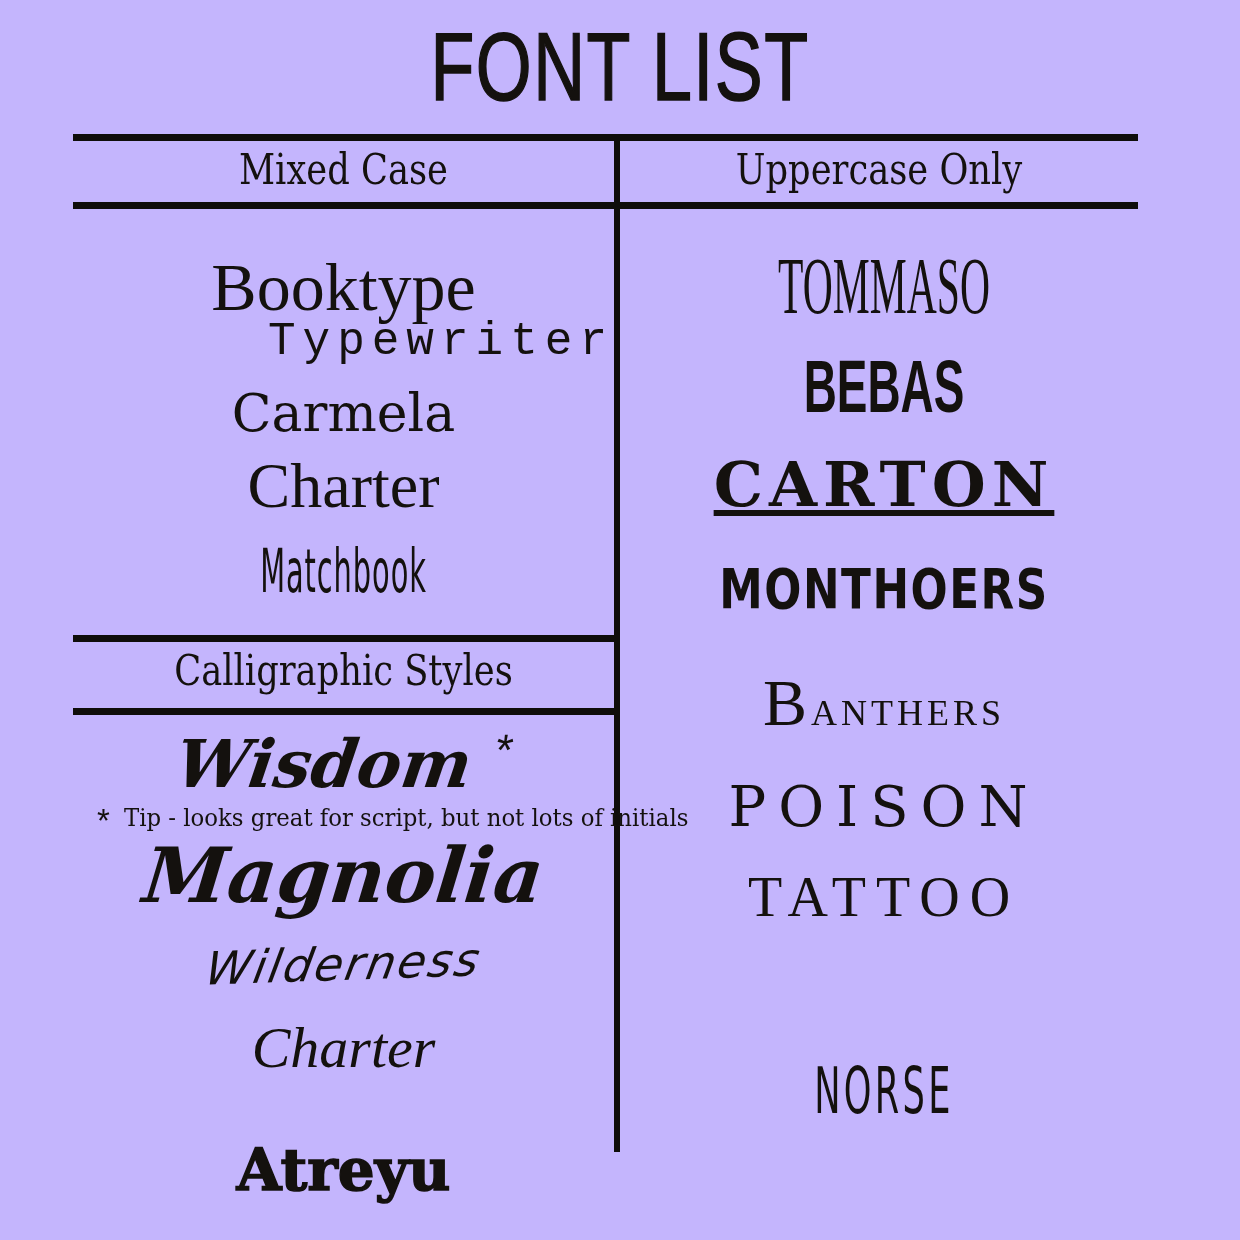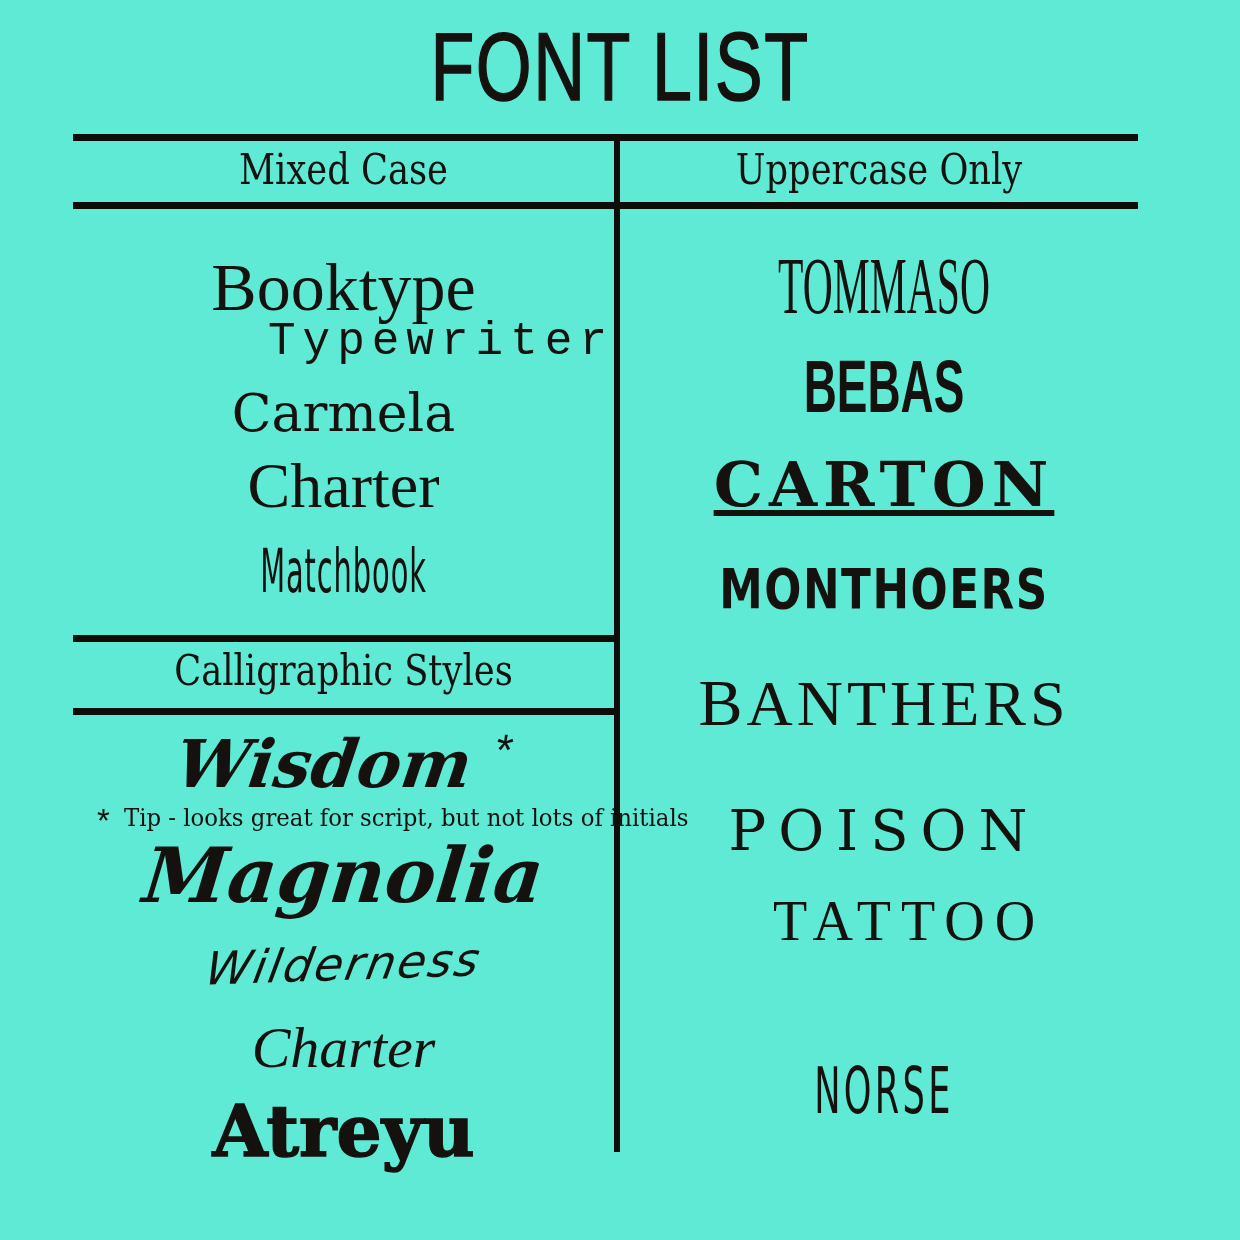--- a/index.html
+++ b/index.html
@@ -1,20 +1,20 @@
 <!DOCTYPE html>
 <html><head>
 <meta charset="utf-8">
 <style>
   html,body { margin:0; padding:0; }
   body { width:1240px; height:1240px; }
 
   .canvas {
     position:relative; width:1240px; height:1240px;
-    background:#5eead4; color:#14110e; overflow:hidden;
+    background:#c4b5fd; color:#14110e; overflow:hidden;
     font-family:"Liberation Serif", serif;
   }
 
   
   .title {
     position:absolute; top:18px; left:0; width:100%;
     margin:0; text-align:center;
     font-family:"Liberation Sans", sans-serif;
     font-weight:400; font-size:97px; line-height:1.0;
     letter-spacing:2px;
@@ -66,31 +66,31 @@
     text-align:center; white-space:nowrap;
     font-family:"DejaVu Serif", serif;
     margin-left:24px;
   }
   .tip-row .tip-star { font-size:33px; font-family:"Liberation Sans", sans-serif; vertical-align:-6px; margin-right:14px; }
   .tip-row .tip-text { font-size:24px; display:inline-block; transform:scaleX(0.95); transform-origin:left center; }
 
   .f-magnolia   { top:836px; font-family:"DejaVu Serif", serif; font-style:italic; font-weight:bold; font-size:76px; transform:skewX(-6deg); }
   .f-wilderness { top:940px; font-family:"DejaVu Sans", sans-serif; font-style:italic; font-size:46px; transform:skewX(-12deg) rotate(-2deg); letter-spacing:2px; }
   .f-belina     { top:1018px; font-family:"Liberation Serif", serif; font-style:italic; font-size:58px; }
-  .f-atreyu     { top:1094px; font-family:"DejaVu Serif", serif; font-weight:bold; font-size:71px; -webkit-text-stroke:1.5px #14110e; }
+  .f-atreyu     { top:1140px; font-family:"DejaVu Serif", serif; font-weight:bold; font-size:58px; -webkit-text-stroke:1.5px #14110e; }
 
   
   .f-tommaso    { top:244px; font-family:"Liberation Serif", serif; font-size:80px; transform:scaleX(0.52); }
   .f-bebas      { top:348px; font-family:"Liberation Sans", sans-serif; font-weight:bold; font-size:74px; transform:scaleX(0.62); }
   .f-carton     { top:452px; font-family:"DejaVu Serif", serif; font-weight:bold; font-size:62px; letter-spacing:6px;text-decoration:underline; }
   .f-monthoers  { top:560px; font-family:"DejaVu Sans", sans-serif; font-weight:bold; font-size:56px; letter-spacing:2px; transform:scaleX(0.78); }
-  .f-banthers   { top:668px; font-family:"Liberation Serif", serif; font-size:64px; letter-spacing:4px; }
+  .f-banthers   { top:668px; font-family:"Liberation Serif", serif; font-size:36px; letter-spacing:4px; }
   .f-banthers::first-letter { font-size:66px; }
-  .f-poison     { top:778px; font-family:"DejaVu Serif", serif; font-size:56px; letter-spacing:12px;margin-top:24px; }
-  .f-tattoo     { top:892px; font-family:"Liberation Serif", serif; font-size:56px; letter-spacing:10px;margin-left:25px; }
+  .f-poison     { top:778px; font-family:"DejaVu Serif", serif; font-size:56px; letter-spacing:12px; }
+  .f-tattoo     { top:868px; font-family:"Liberation Serif", serif; font-size:56px; letter-spacing:10px; }
   .f-carnivale  { top:962px; font-family:"DejaVu Serif", serif; font-weight:bold; font-size:56px; letter-spacing:3px; -webkit-text-stroke:1px #14110e; }
   .f-norse      { top:1058px; font-family:"DejaVu Sans", sans-serif; font-size:64px; letter-spacing:6px; transform:scaleX(0.55); }
 </style>
 </head>
 <body>
 
 <div class="canvas">
 
   <h1 class="title">FONT LIST</h1>
 

